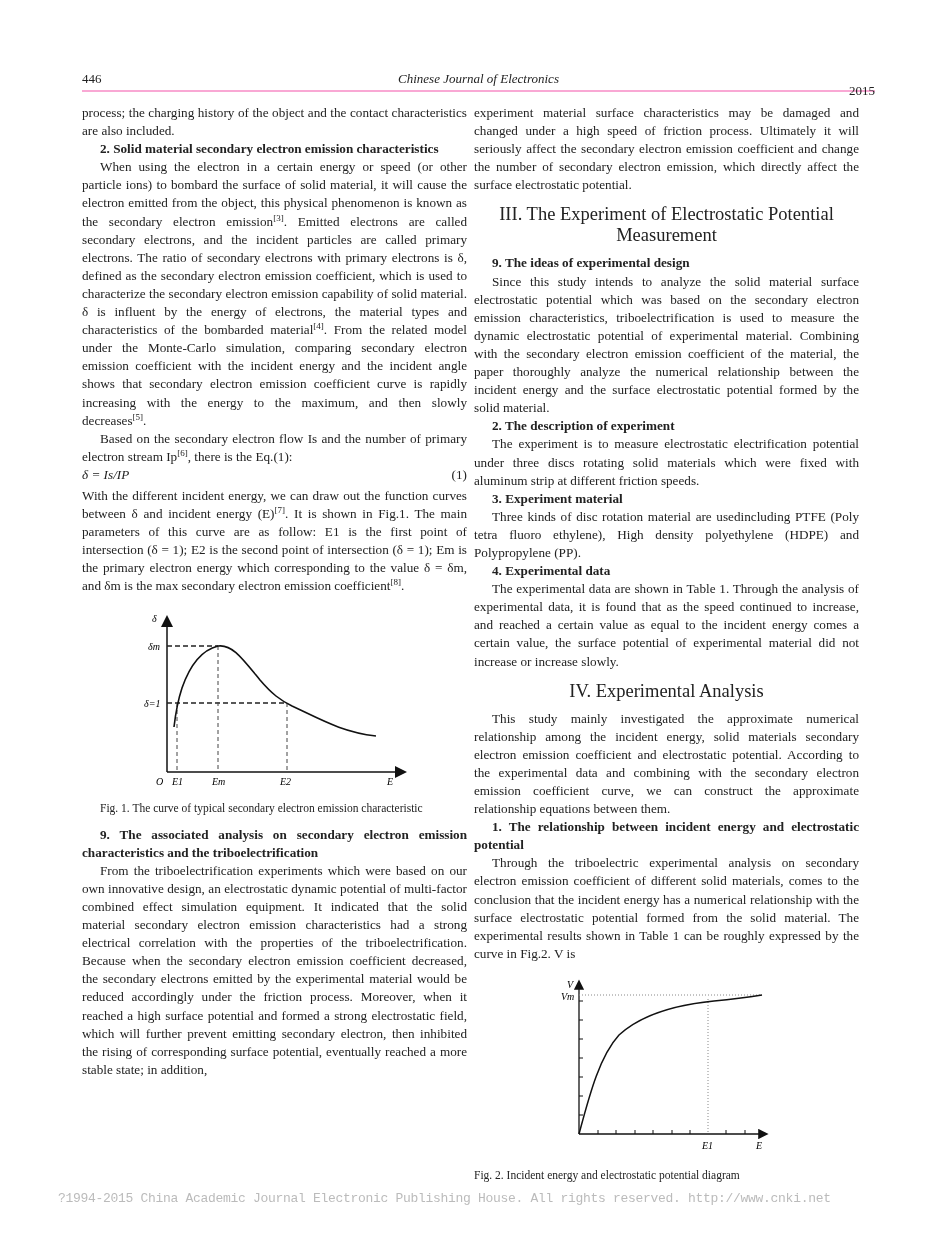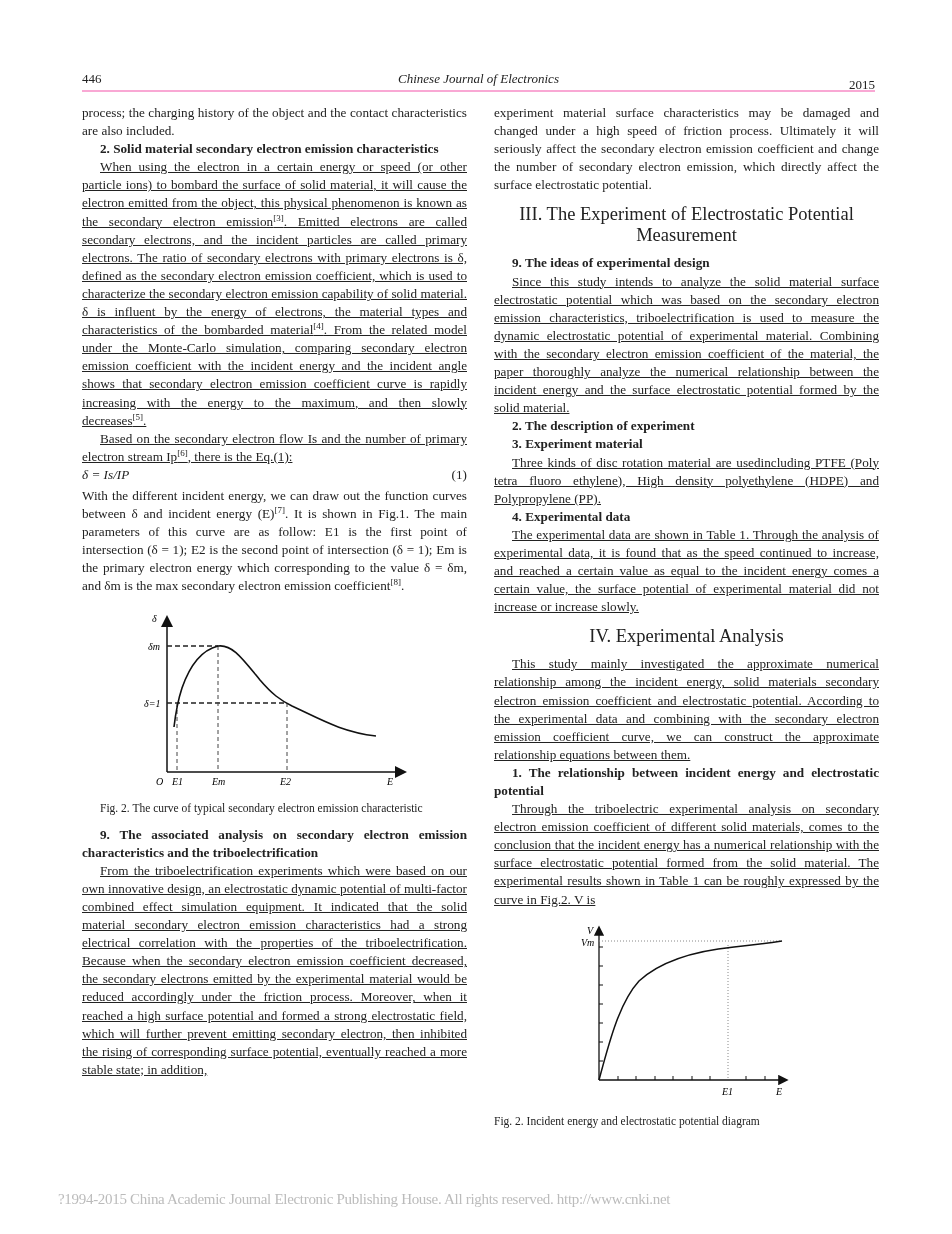--- a/index.html
+++ b/index.html
@@ -2,37 +2,37 @@
 <html><head>
 <meta charset="utf-8">
 <style>
   html, body { margin:0; padding:0; background:#fff; }
   body { width:952px; height:1234px; position:relative; overflow:hidden;
          font-family:"Liberation Serif","DejaVu Serif",serif; color:#222; }
   .header { position:absolute; left:82px; top:68px; width:793px; height:22px;
             border-bottom:2px solid #f9a8d4; font-size:13px; }
   .header .pg { position:absolute; left:0; top:3px; }
   .header .jt { position:absolute; left:0; right:0; text-align:center; top:3px; font-style:italic; }
-  .header .yr { position:absolute; right:0; top:9px;text-align:center; }
+  .header .yr { position:absolute; right:0; top:15px;text-align:center; }
   .col { position:absolute; top:104px; width:385px; font-size:13.2px; line-height:18.1px; text-align:justify; }
   .col.left { left:82px; }
-  .col.right { left:494px; }
+  .col.right { left:474px; }
   p { margin:0; }
-  .ind { text-indent:18px;text-decoration:underline; }
+  .ind { text-indent:18px; }
   .sub { font-weight:bold; text-indent:18px; }
   .sec { font-weight:normal; font-size:18.5px; text-align:center; line-height:21px; margin:10px 0 8px; }
   sup { font-size:9px; line-height:0; }
   .eq { position:relative; text-align:left; margin:0 0 3px; font-style:italic; }
   .eq .num { position:absolute; right:0; top:0; font-style:normal; }
   .fig { position:relative; margin:14px 0 0; }
   .cap { font-size:11.5px; line-height:15px; margin:6px 0 10px; }
   .cap1 { padding-left:18px; text-indent:-0px; }
   .cap2 { text-align:left; }
-  .footer { position:absolute; left:58px; top:1191px; font-size:15px; color:#bbb;
-            font-family:Liberation Serif, serif; letter-spacing:-0.3px; }
+  .footer { position:absolute; left:58px; top:1191px; font-size:13px; color:#bbb;
+            font-family:Liberation Mono, monospace; letter-spacing:-0.3px; }
   svg text { font-family:"Liberation Serif",serif; font-style:italic; }
 </style>
 </head>
 <body>
 
 <div class="header">
   <span class="pg">446</span>
   <span class="jt">Chinese Journal of Electronics</span>
   <span class="yr">2015</span>
 </div>
@@ -66,32 +66,33 @@
       <text x="70" y="12" font-size="10">δ</text>
       <text x="66" y="40" font-size="10">δm</text>
       <text x="62" y="97" font-size="10">δ=1</text>
       <text x="74" y="175" font-size="10">O</text>
       <text x="90" y="175" font-size="10">E1</text>
       <text x="130" y="175" font-size="10">Em</text>
       <text x="198" y="175" font-size="10">E2</text>
       <text x="305" y="175" font-size="10">E</text>
     </svg>
   </div>
-  <p class="cap cap1">Fig. 2. The curve of typical secondary electron emission characteristic</p>
+  <p class="cap cap1">Fig. 1. The curve of typical secondary electron emission characteristic</p>
 
   <p class="sub">9. The associated analysis on secondary electron emission characteristics and the triboelectrification</p>
   <p class="ind">From the triboelectrification experiments which were based on our own innovative design, an electrostatic dynamic potential of multi-factor combined effect simulation equipment. It indicated that the solid material secondary electron emission characteristics had a strong electrical correlation with the properties of the triboelectrification. Because when the secondary electron emission coefficient decreased, the secondary electrons emitted by the experimental material would be reduced accordingly under the friction process. Moreover, when it reached a high surface potential and formed a strong electrostatic field, which will further prevent emitting secondary electron, then inhibited the rising of corresponding surface potential, eventually reached a more stable state; in addition,</p>
 </div>
 
 <div class="col right">
   <p>experiment material surface characteristics may be damaged and changed under a high speed of friction process. Ultimately it will seriously affect the secondary electron emission coefficient and change the number of secondary electron emission, which directly affect the surface electrostatic potential.</p>
   <div class="sec">III. The Experiment of Electrostatic Potential Measurement</div>
   <p class="sub">9. The ideas of experimental design</p>
   <p class="ind">Since this study intends to analyze the solid material surface electrostatic potential which was based on the secondary electron emission characteristics, triboelectrification is used to measure the dynamic electrostatic potential of experimental material.  Combining with the secondary electron emission coefficient of the material, the paper thoroughly analyze the numerical relationship between the incident energy and the surface electrostatic potential formed by the solid material.</p>
   <p class="sub">2. The description of experiment</p>
+  <p class="ind">The experiment is to measure electrostatic electrification potential under three discs rotating solid materials which were fixed with aluminum strip at different friction speeds.</p>
   <p class="sub">3. Experiment material</p>
   <p class="ind">Three kinds of disc rotation material are usedincluding PTFE (Poly tetra fluoro ethylene), High density polyethylene (HDPE) and Polypropylene (PP).</p>
   <p class="sub">4. Experimental data</p>
   <p class="ind">The experimental data are shown in Table 1. Through the analysis of experimental data, it is found that as the speed continued to increase, and reached a certain value as equal to the incident energy comes a certain value, the surface potential of experimental material did not increase or increase slowly.</p>
   <div class="sec">IV. Experimental Analysis</div>
   <p class="ind">This study mainly investigated the approximate numerical relationship among the incident energy, solid materials secondary electron emission coefficient and electrostatic potential. According to the experimental data and combining with the secondary electron emission coefficient curve, we can construct the approximate relationship equations between them.</p>
   <p class="sub">1. The relationship between incident energy and electrostatic potential</p>
   <p class="ind">Through the triboelectric experimental analysis on secondary electron emission coefficient of different solid materials, comes to the conclusion that the incident energy has a numerical relationship with the surface electrostatic potential formed from the solid material. The experimental results shown in Table 1 can be roughly expressed by the curve in Fig.2. V is</p>
 
   <div class="fig">

